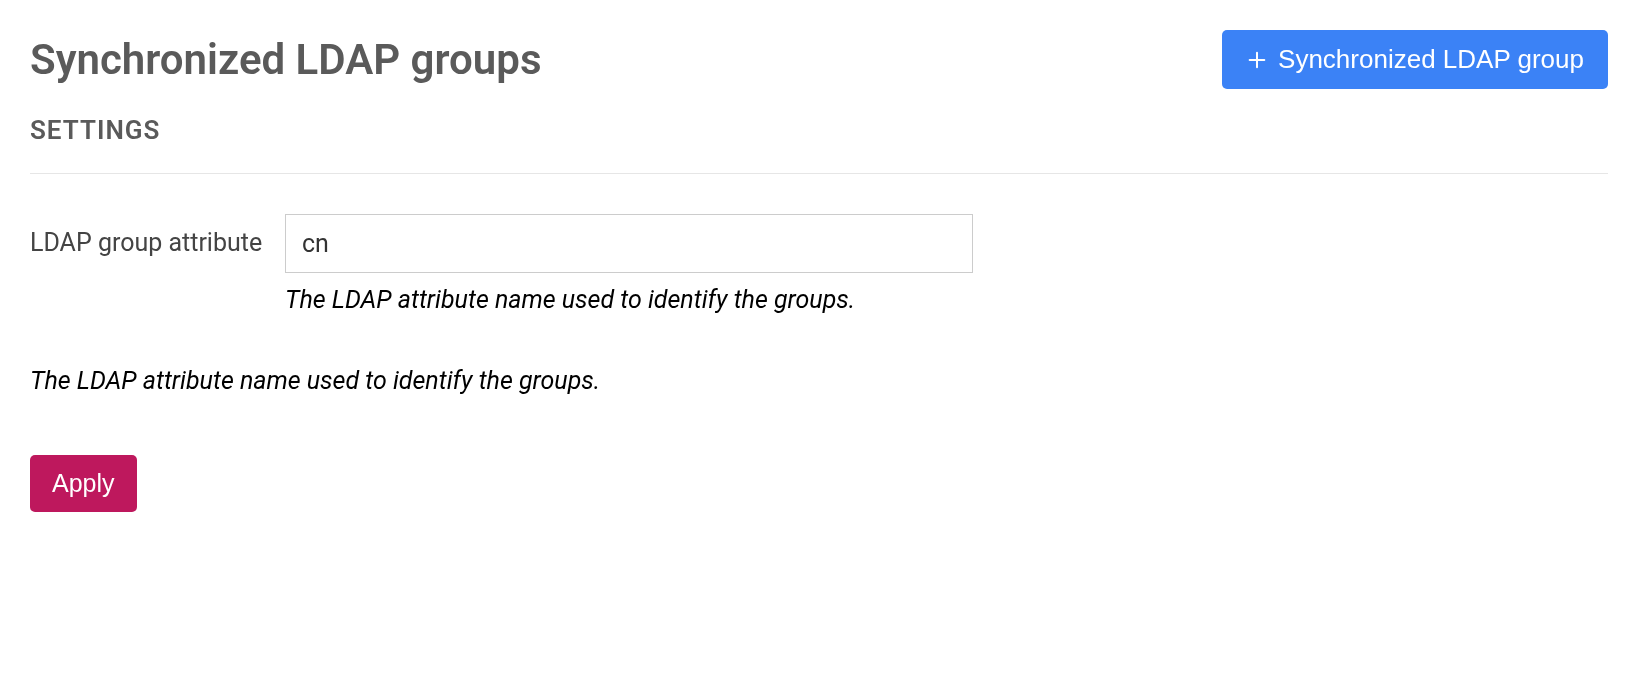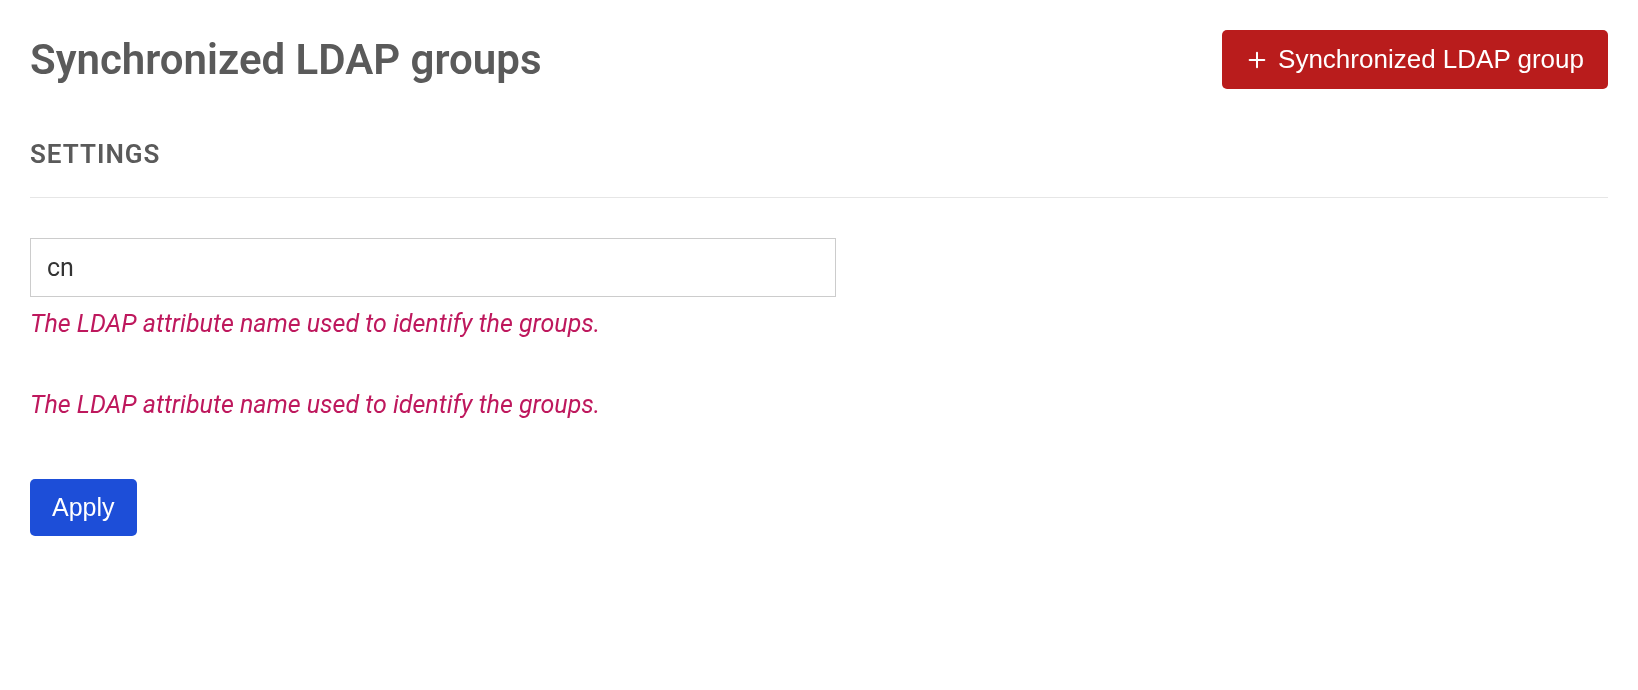--- a/index.html
+++ b/index.html
@@ -11,29 +11,29 @@
       font-family: -apple-system, BlinkMacSystemFont, "Segoe UI", Roboto, "Helvetica Neue", Arial, sans-serif;
       background: #ffffff;
       padding: 30px;
       color: #333;
       width: 1638px;
     }
     .header-row {
       display: flex;
       justify-content: space-between;
       align-items: center;
-      margin-bottom: 50px;
+      margin-bottom: 26px;
     }
     .page-title {
       font-size: 42px;
       font-weight: 600;
       color: #5a5a5a;
     }
     .btn-green {
-      background: #b91c1c;
+      background: #3b82f6;
       color: #ffffff;
       border: none;
       border-radius: 5px;
       font-size: 26px;
       padding: 14px 24px;
       display: inline-flex;
       align-items: center;
       cursor: pointer;
       gap: 10px;
       justify-content: space-between;
@@ -61,36 +61,36 @@
       width: 255px;
       font-size: 25px;
       color: #444;
       padding-top: 10px;
       line-height: 1.5;
     }
     .form-control-wrap {
       flex: 0 0 auto;
     }
     .text-input {
-      width: 806px;
+      width: 688px;
       border: 1px solid #cccccc;
       font-size: 25px;
       padding: 14px 16px;
       color: #333;
       font-family: inherit;
       outline: none;
     }
     .help-text {
       font-size: 25px;
       font-style: italic;
-      color: #be185d;
+      color: #000000;
       margin-top: 12px;
     }
     .btn-blue {
-      background: #1d4ed8;
+      background: #be185d;
       color: #ffffff;
       border: none;
       border-radius: 5px;
       font-size: 25px;
       padding: 14px 22px;
       cursor: pointer;
       margin-top: 20px;
     }
   </style>
 </head>
@@ -107,20 +107,21 @@
         <line x1="4" y1="12" x2="20" y2="12"></line>
       </svg>
     </span>
     <span>Synchronized LDAP group</span>
   </button>
 </div>
 
 <h2 class="section-heading">SETTINGS</h2>
 
 <div class="form-row">
+  <div class="form-label">LDAP group attribute</div>
   <div class="form-control-wrap">
     <input type="text" class="text-input" value="cn" style="">
     <div class="help-text">The LDAP attribute name used to identify the groups.</div>
   </div>
 </div>
 
 <div class="form-row">
   <div class="form-control-wrap">
     <div class="help-text">The LDAP attribute name used to identify the groups.</div>
   </div>

